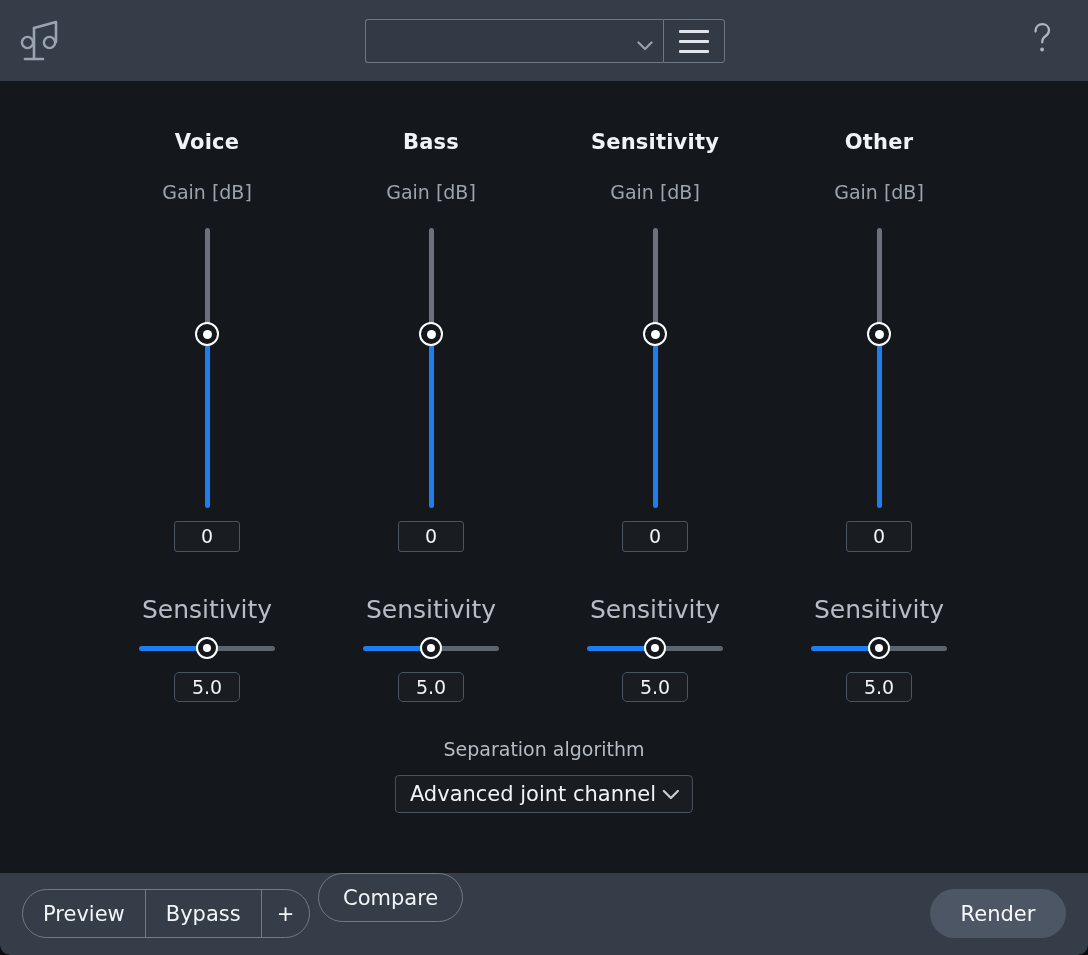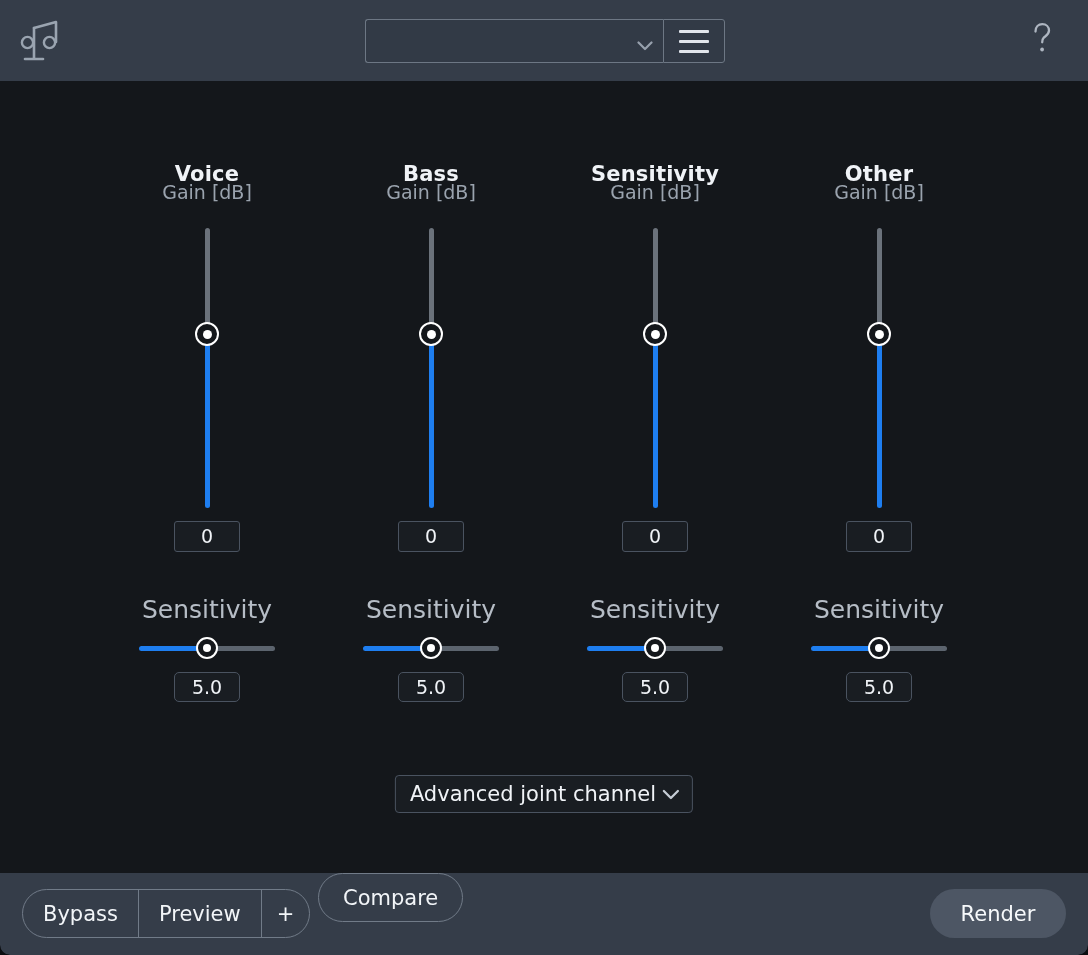--- a/index.html
+++ b/index.html
@@ -115,21 +115,20 @@
   .col-2 { left: 543px; }
   .col-3 { left: 767px; }
 
   .col-title {
     position: absolute;
     top: 49px; left: 0; width: 100%;
     font-size: 21px;
     font-weight: bold;
     color: #f0f3f7;
     letter-spacing: .2px;
-    margin-top: 32px;
   }
   .col-sub {
     position: absolute;
     top: 100px; left: 0; width: 100%;
     font-size: 19px;
     color: #9aa3ae;
   }
 
   
   .vslider {
@@ -481,33 +480,34 @@
           <div class="htrack-right"></div>
           <div class="hthumb">
               <i></i>
             </div>
         </div>
         <div class="sens-input">5.0</div>
       </div>
 
     </div>
 
+    <div class="algo-label">Separation algorithm</div>
     <div class="algo-select">
       <span class="algo-value">Advanced joint channel</span>
       <span>
         <svg width="18" height="11" viewBox="0 0 18 11" fill="none">
           <path d="M2 2 L9 9 L16 2" stroke="#c5ccd5" stroke-width="2.3" stroke-linecap="round" stroke-linejoin="round"></path>
         </svg>
       </span>
     </div>
   </div>
 
   <div class="footer">
     <div class="seg-group">
+      <div class="seg-btn">Preview</div>
       <div class="seg-btn">Bypass</div>
-      <div class="seg-btn">Preview</div>
       <div class="seg-btn seg-plus">+</div>
     </div>
     <div class="compare-btn">Compare</div>
     <div class="render-btn">Render</div>
   </div>
 
 </div>
 
 </body></html>

